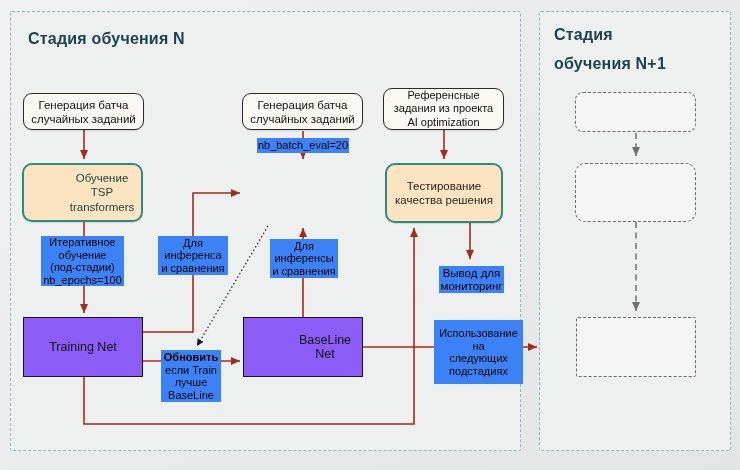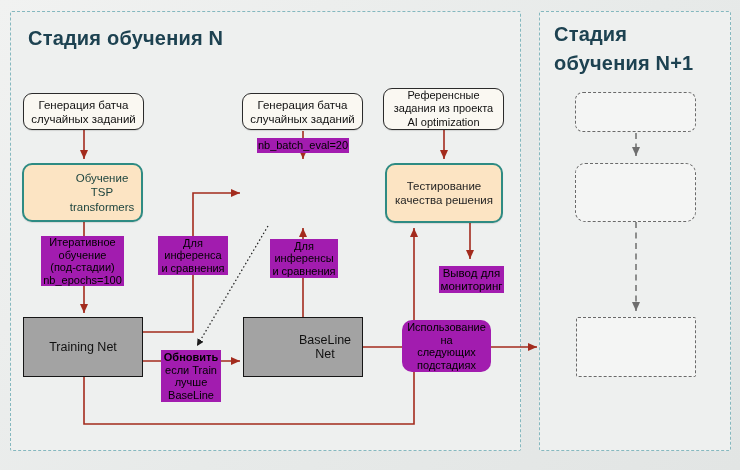--- a/index.html
+++ b/index.html
@@ -8,21 +8,21 @@
     font-family:"Liberation Sans","DejaVu Sans",sans-serif;
     background:linear-gradient(135deg,#f1f2f1 0%,#e7eae9 55%,#e2e5e4 100%);
     position:relative;
   }
   .page{position:absolute;inset:0;width:740px;height:470px;}
   .region{
     position:absolute;border:1px dashed var(--region_border,#85b8bf);
     background:#eef0ef;border-radius:2px;
   }
   .stage-title{
-    position:absolute;font-size:20px;font-weight:bold;line-height:29px;
+    position:absolute;font-size:16px;font-weight:bold;line-height:29px;
     color:var(--title,#1d4251);letter-spacing:.2px;white-space:pre-line;
   }
   svg.wires{position:absolute;inset:0;pointer-events:none;}
   .a-red{stroke:var(--accent_red,#a32b1d);stroke-width:1.6;fill:none;}
   .a-dot{stroke:#1c1c1c;stroke-width:1.2;fill:none;stroke-dasharray:1.5 2.4;}
   .a-gray{stroke:var(--gray_arrow,#6e6e6e);stroke-width:1.5;fill:none;stroke-dasharray:6 4.5;}
   .node{
     position:absolute;display:flex;align-items:center;justify-content:center;
     text-align:center;box-sizing:border-box;white-space:pre-line;
   }
@@ -30,28 +30,28 @@
     background:var(--cream_fill,#faf8f2);border:1.6px solid #2b2b2b;border-radius:9px;
     font-size:11.5px;line-height:14px;color:#111;
     box-shadow:0 1px 1px rgba(0,0,0,.12);
   }
   .orange{
     background:var(--orange_fill,#fce4c3);border:2px solid var(--teal_border,#2e8b83);
     border-radius:10px;font-size:11.5px;line-height:14.5px;color:#252525;
     box-shadow:0 1px 1px rgba(0,0,0,.10);flex-direction:column;
   }
   .netbox{
-    background:#a3a3a3;border:1.6px solid #161616;border-radius:0;
+    background:#8b5cf6;border:1.6px solid #161616;border-radius:0;
     font-size:12.5px;color:#111;
   }
   .ghost{
     position:absolute;background:#f4f5f4;border:1.6px dashed #6a6a6a;box-sizing:border-box;
   }
   .lbl{
-    position:absolute;background:#a21caf;color:#000;
+    position:absolute;background:#3b82f6;color:#000;
     font-size:11px;line-height:12.5px;text-align:center;white-space:pre-line;
     display:flex;flex-direction:column;align-items:center;justify-content:center;
     box-sizing:border-box;
   }
   .lbl .b{font-weight:bold;}
   .vs{font-weight:bold;color:var(--train_vs_red,#b5190a);font-size:12px;margin-top:1px;}
   .tsp-text{color:#1e453f;padding-left:39px;}
 </style>
 </head>
 <body>
@@ -122,21 +122,21 @@
 инференсы
 и сравнения</div>
   <div class="lbl" style="left:161px;top:350px;width:60px;height:52px;">
     <span class="b">Обновить</span>
     <span>если Train
 лучше
 BaseLine</span>
   </div>
   <div class="lbl" style="left:439px;top:266px;width:65px;height:27px;font-size:11.5px;line-height:13px;">Вывод для
 мониторинг</div>
-  <div class="lbl" style="left:402px;top:320px;width:89px;height:52px;border-radius:10px;">Использование
+  <div class="lbl" style="left:434px;top:320px;width:89px;height:64px;">Использование
 на
 следующих
 подстадиях</div>
 
   <div class="ghost" style="left:575px;top:92px;width:121px;height:40px;border-radius:8px;"></div>
   <div class="ghost" style="left:575px;top:163px;width:121px;height:59px;border-radius:10px;"></div>
   <div class="ghost" style="left:576px;top:317px;width:120px;height:60px;border-radius:2px;"></div>
 
 </div>
 

